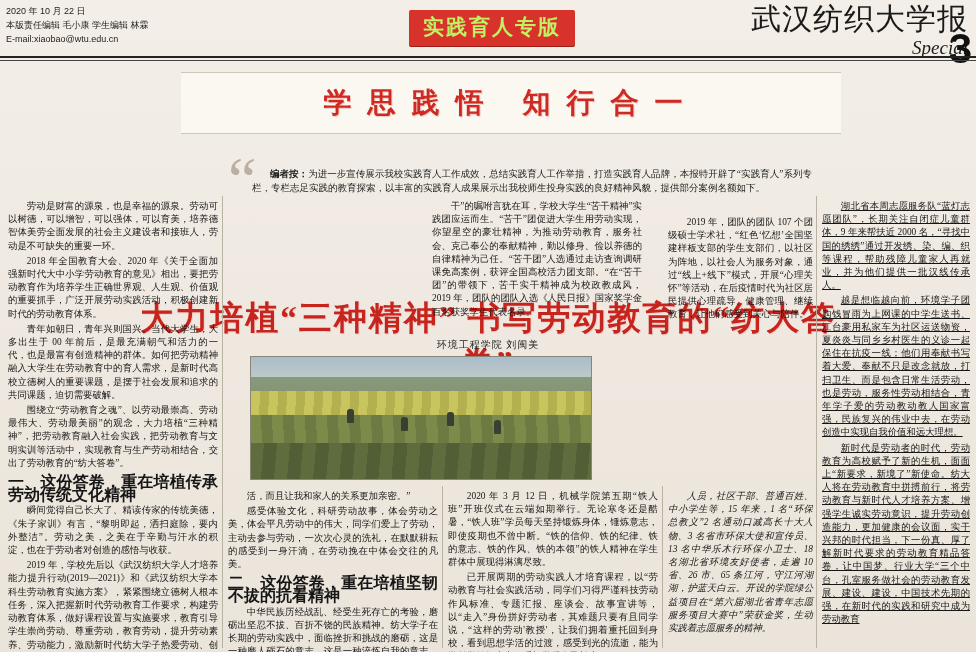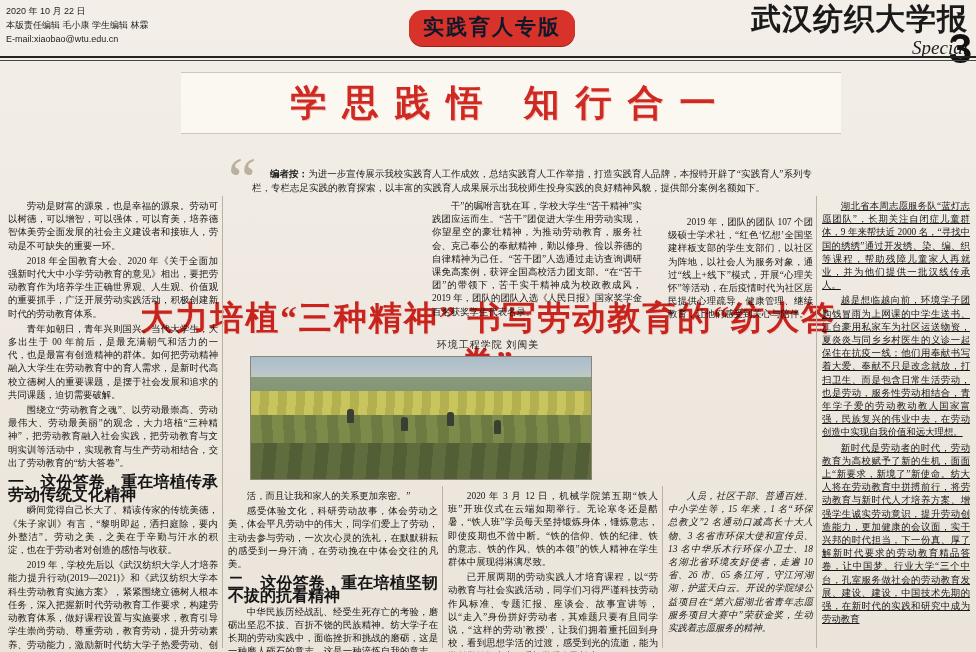--- a/index.html
+++ b/index.html
@@ -24,35 +24,35 @@
     font-family:"Liberation Sans", sans-serif;
     font-size:9px;line-height:14px;color:#222;
   }
   .mh-left .dline{letter-spacing:0px;}
   .mh-center{
     position:absolute;left:352px;top:10px;width:280px;text-align:center;
   }
   .mh-banner{
     display:inline-block;
     background:#d8332b;
-    color:#0f172a;
+    color:#bef264;
     font-family:"Liberation Sans", sans-serif;
     font-weight:bold;
     font-size:21px;
     letter-spacing:2px;
     padding:3px 14px 5px 14px;
-    border-radius:14px;
+    border-radius:2px;
     box-shadow:0 1px 0 #9c1c17;
   }
   .mh-right{
     position:absolute;right:8px;top:2px;text-align:right;
   }
   .mh-title{
     font-family:"Liberation Serif", serif;
-    font-weight:bold;
+    font-weight:normal;
     font-size:30px;
     letter-spacing:1px;
     color:#1a1a1a;
     line-height:34px;
   }
   .mh-special{
     font-family:"Liberation Serif", serif;
     font-style:italic;
     font-size:19px;
     color:#1d1d1d;
@@ -73,21 +73,21 @@
   
   .hl-wrap{
     position:absolute;left:181px;top:72px;width:660px;height:60px;
     background:#fbf8f2;
     border-top:1px solid #cfc6b6;border-bottom:1px solid #cfc6b6;
     display:flex;align-items:center;justify-content:center;
   }
   .hl-main{
     font-family:"Liberation Serif", serif;
     font-weight:bold;
-    font-size:36px;
+    font-size:28px;
     letter-spacing:16px;
     color:#cf2a22;
     text-shadow:1px 1px 0 #f2c9c4;
   }
 
   
   .quote-mark{
     position:absolute;left:228px;top:160px;
     font-size:64px;color:#b9b0a0;font-family:"Liberation Serif",serif;
     line-height:40px;

